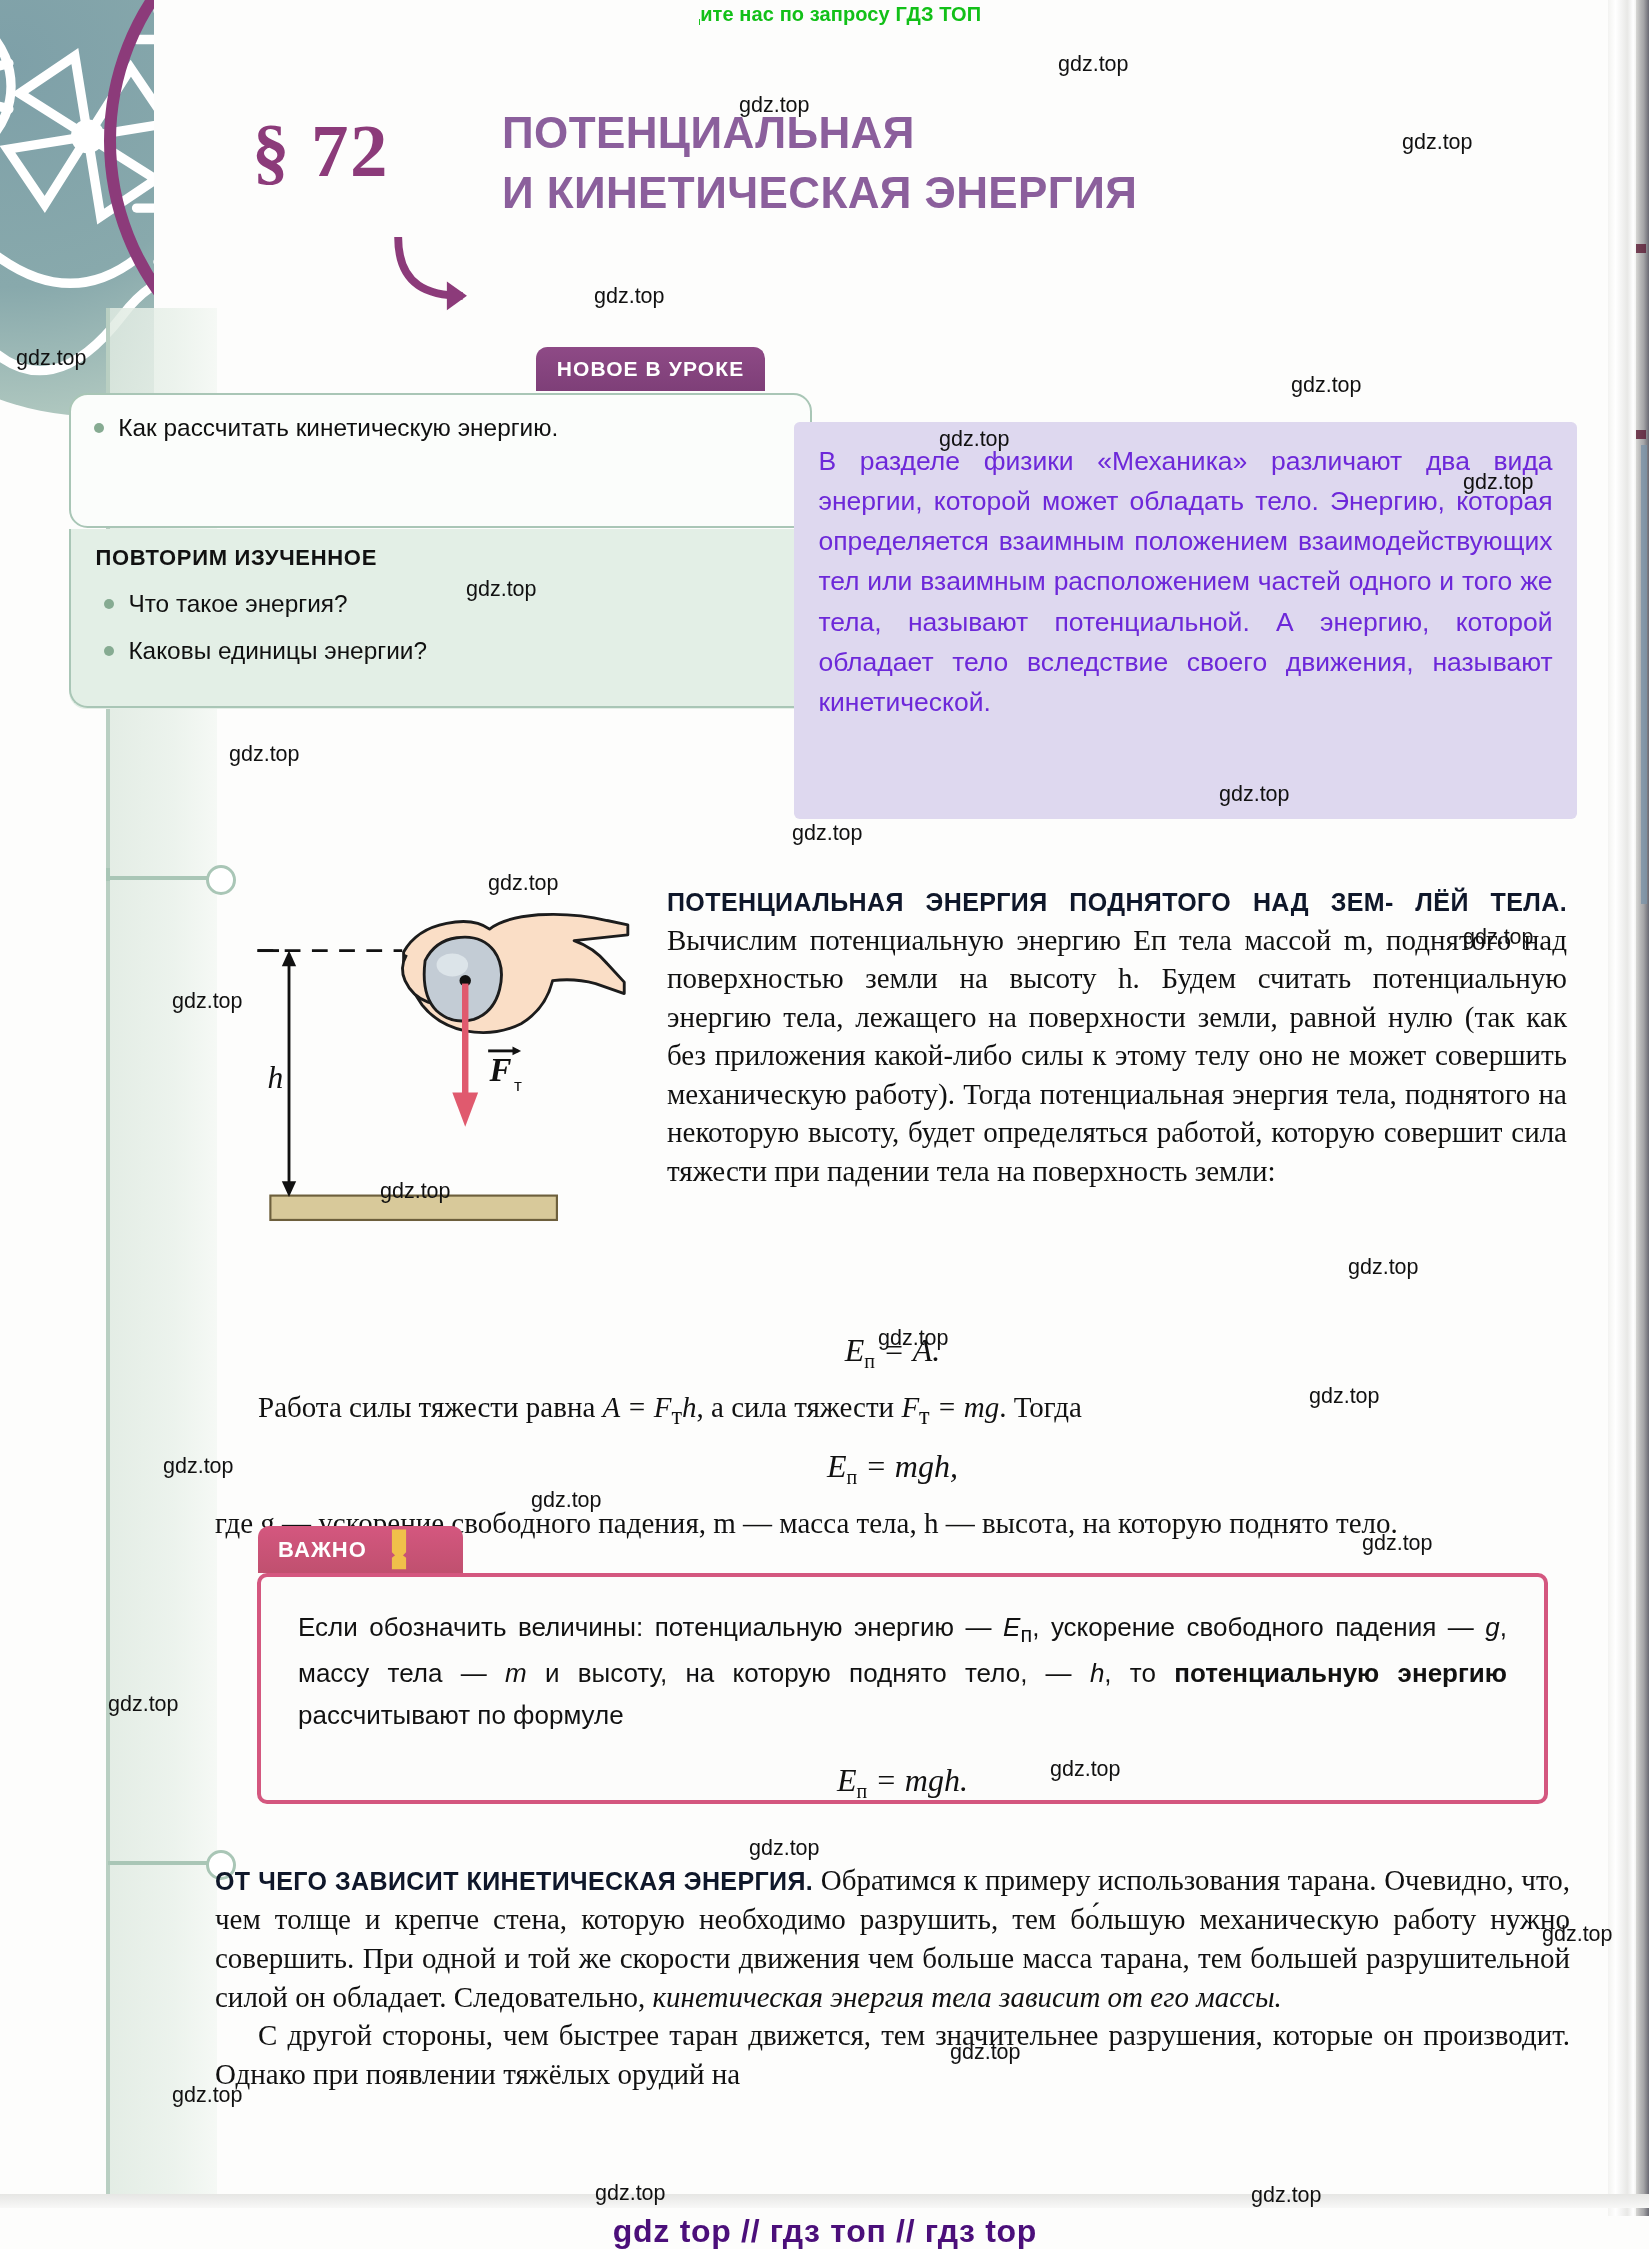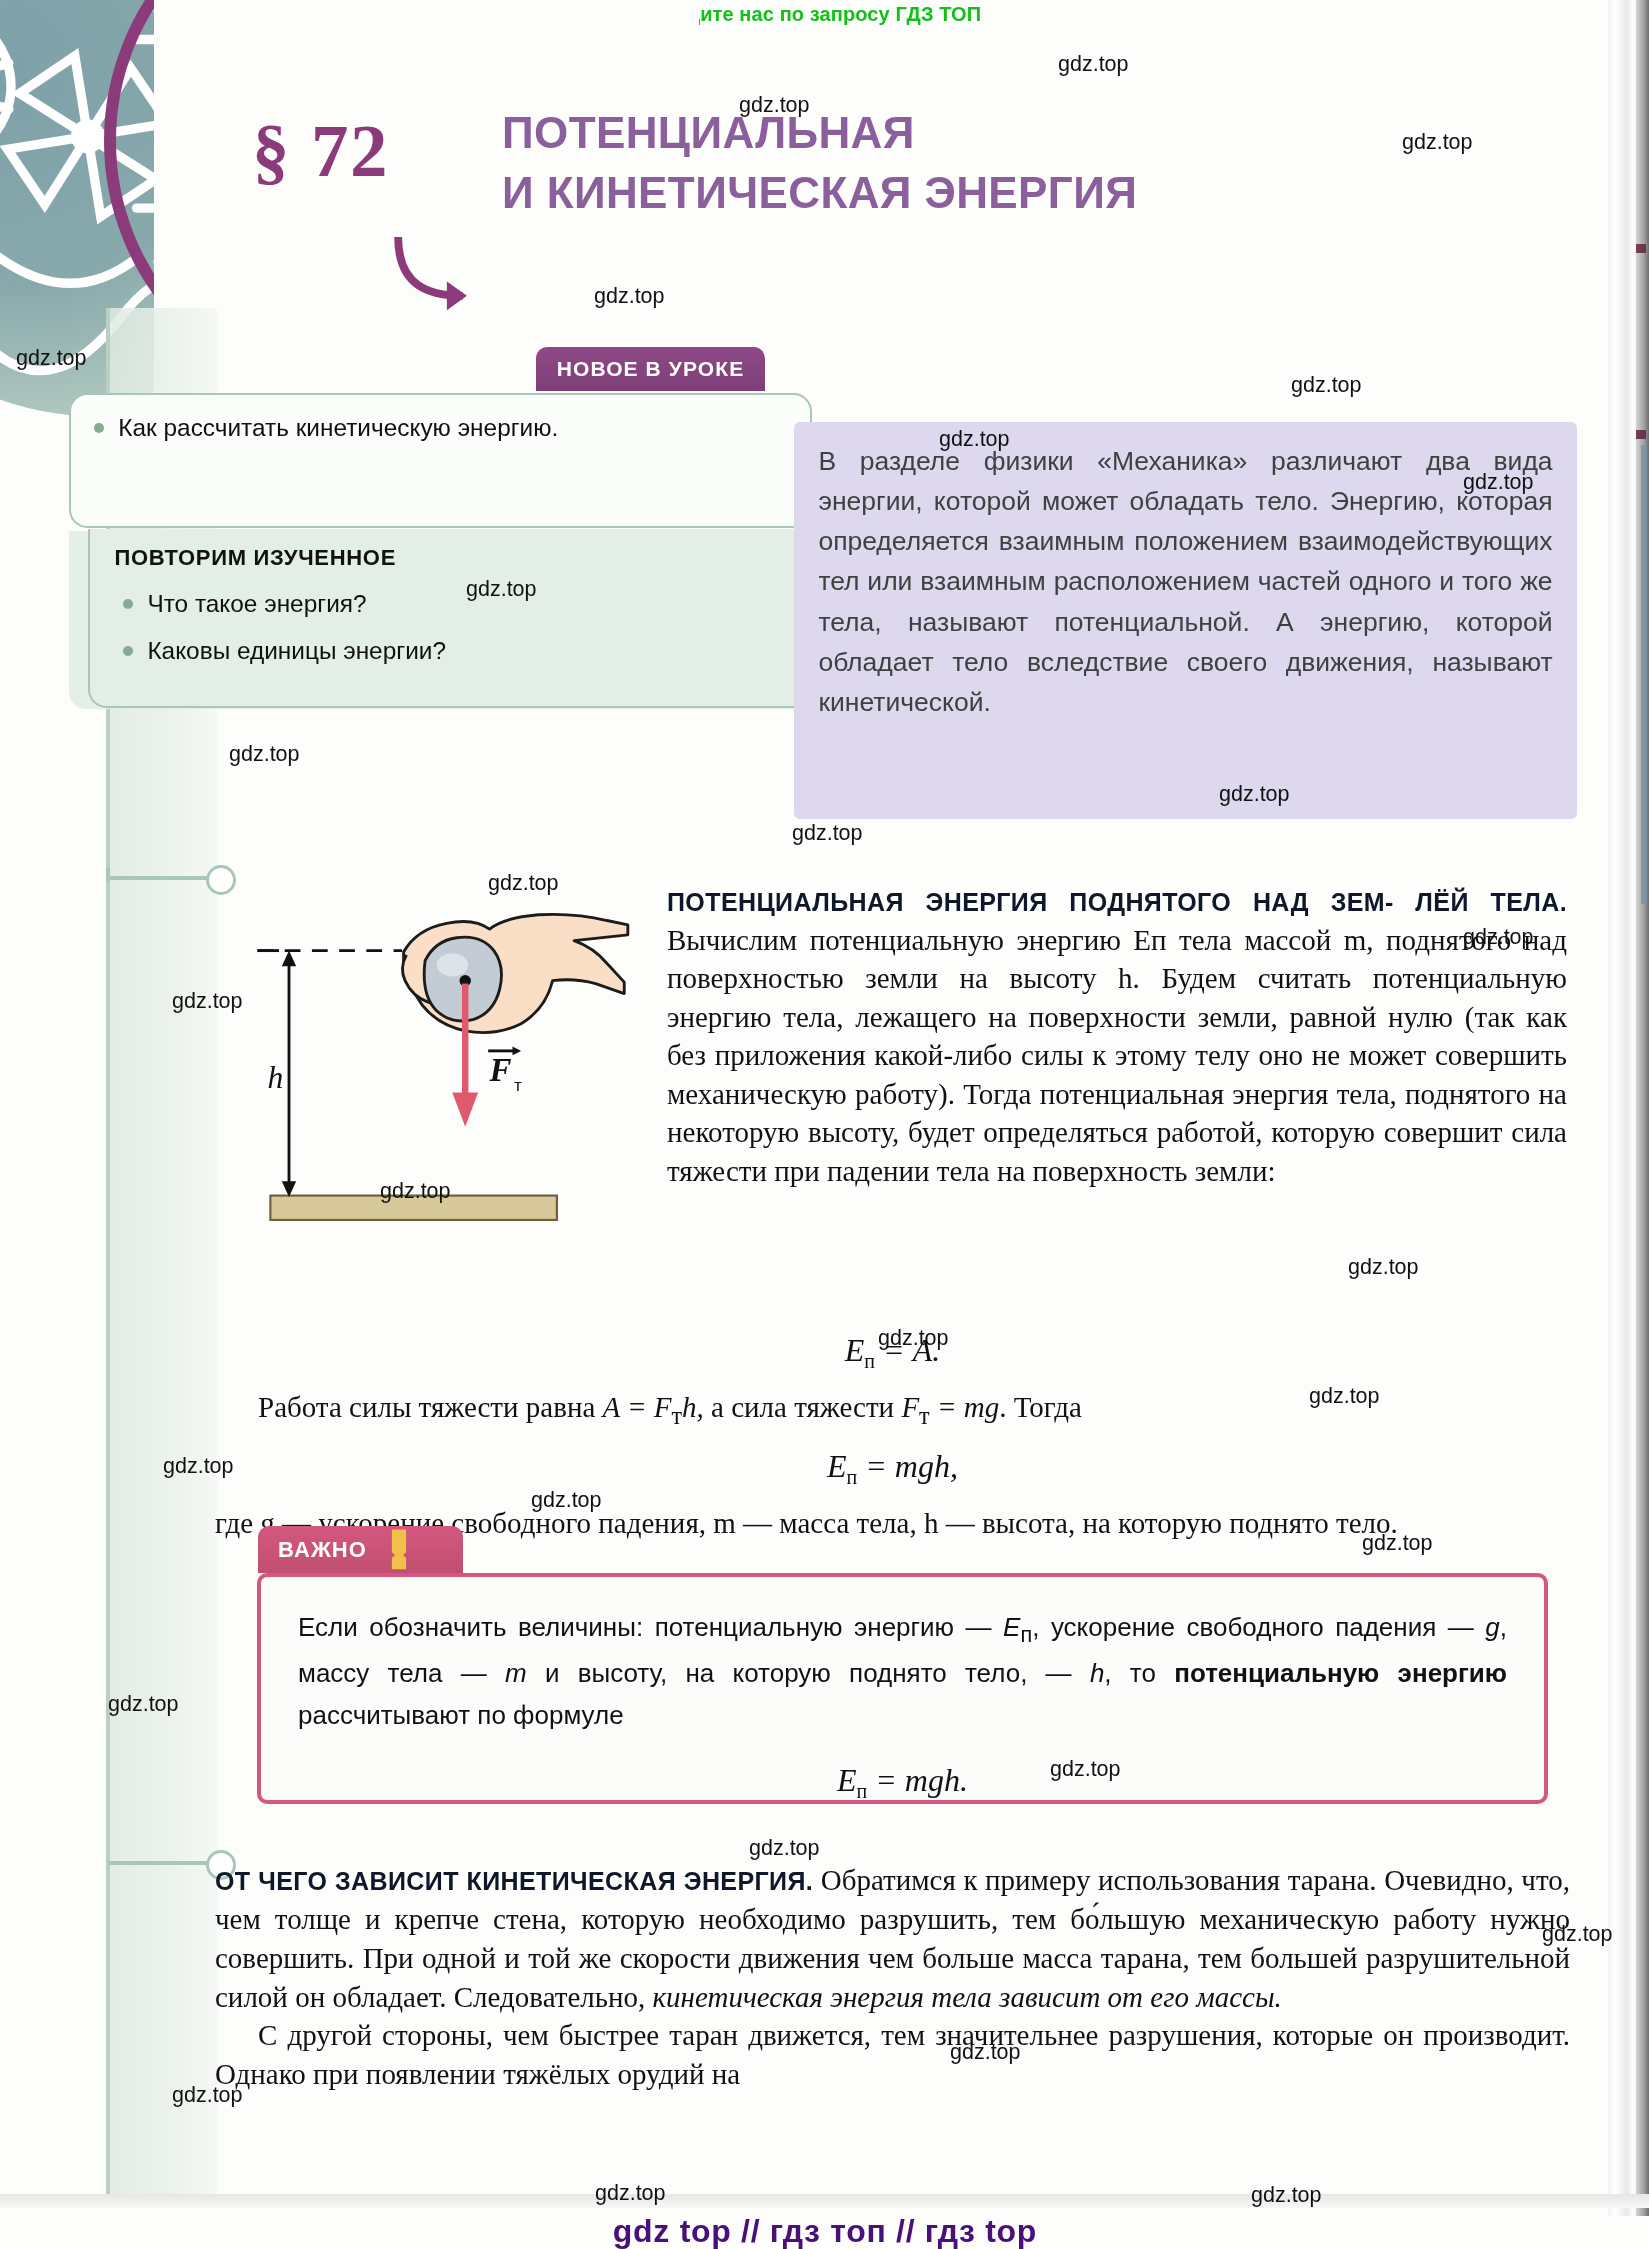--- a/index.html
+++ b/index.html
@@ -59,33 +59,33 @@
 
   
   .tab{position:absolute;font-family:"Liberation Sans",sans-serif;font-weight:700;color:#fff;
     display:flex;align-items:center;letter-spacing:1.1px;}
   .tab-new{left:536px;top:347px;width:229px;height:44px;border-radius:11.5px 11.5px 0 0;
     background:linear-gradient(to bottom,#8e4a86,#7e3f78);font-size:21px;justify-content:center;}
   .card-new{position:absolute;left:69px;top:393px;width:743px;height:135px;
     background:#fbfdfb;border:2.9px solid #a9c6b6;border-radius:18.6px;box-sizing:border-box;}
   .card-rep{position:absolute;left:69px;top:529px;width:743px;height:179px;
     background:#e3efe6;border:2.9px solid #a9c6b6;border-radius:18.6px;box-sizing:border-box;
-    border-top:none;border-radius:0 0 18.6px 18.6px;margin-left:19px;}
+    border-top:none;border-radius:0 0 18.6px 18.6px;}
   .card-rep-bg{position:absolute;left:69px;top:531px;width:743px;height:178px;
     background:#e4efe7;border-radius:0 0 17px 17px;}
   .ul{margin:0;padding:0;list-style:none;font-family:"Liberation Sans",sans-serif;color:#101010;}
   .ul li{position:relative;padding-left:33px;margin-bottom:16px;font-size:24.4px;line-height:1.28;}
   .ul li::before{content:"";position:absolute;left:8.6px;top:10.8px;width:10px;height:10px;border-radius:50%;
     background:#86ab92;}
   .rep-title{font-family:"Liberation Sans",sans-serif;font-weight:700;font-size:22px;letter-spacing:0.7px;color:#111;}
 
   
   .def-box{position:absolute;left:794px;top:422px;width:783px;height:397px;
     background:#ded8ef;border-radius:5.7px;padding:18.6px 24.4px;box-sizing:border-box;
-    font-family:"Liberation Sans",sans-serif;font-size:26.5px;line-height:1.52;color:#404040;
+    font-family:"Liberation Sans",sans-serif;font-size:26.5px;line-height:1.52;color:#6d28d9;
     text-align:justify;}
 
   
   .illus{position:absolute;left:237px;top:889px;width:402px;height:351px;}
 
   
   .body-col{position:absolute;left:667px;top:882px;width:900px;
     font-family:"Liberation Serif",serif;font-size:29px;line-height:1.33;color:#111;text-align:justify;}
   .sec-head{font-family:"Liberation Sans",sans-serif;font-weight:700;font-size:25px;color:#0f172a;letter-spacing:0.4px;}
   .wide-col{position:absolute;left:215px;top:1316px;width:1355px;

